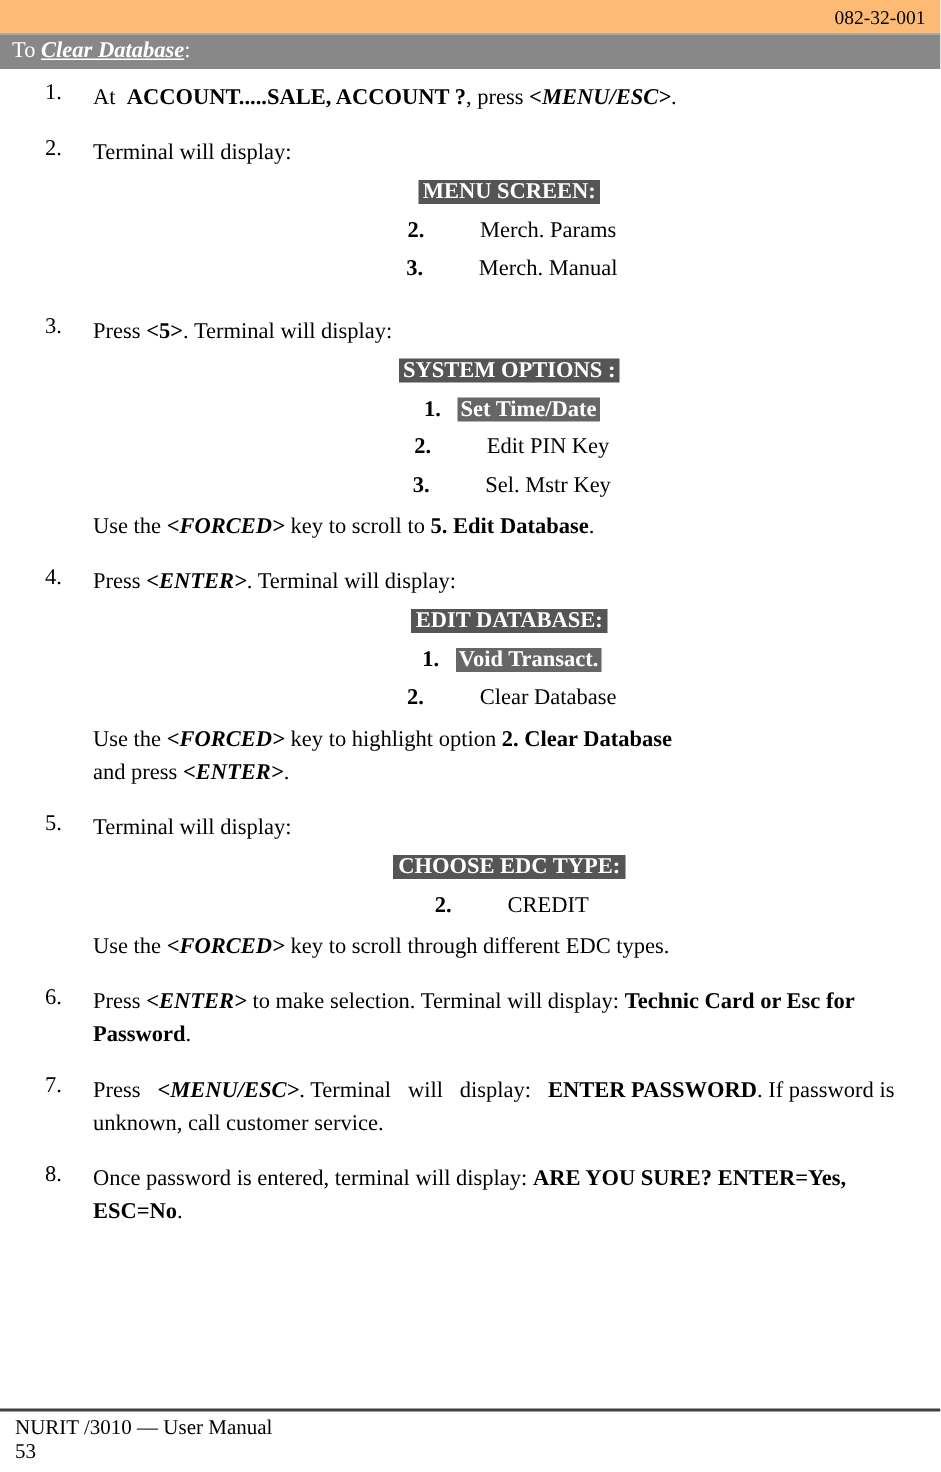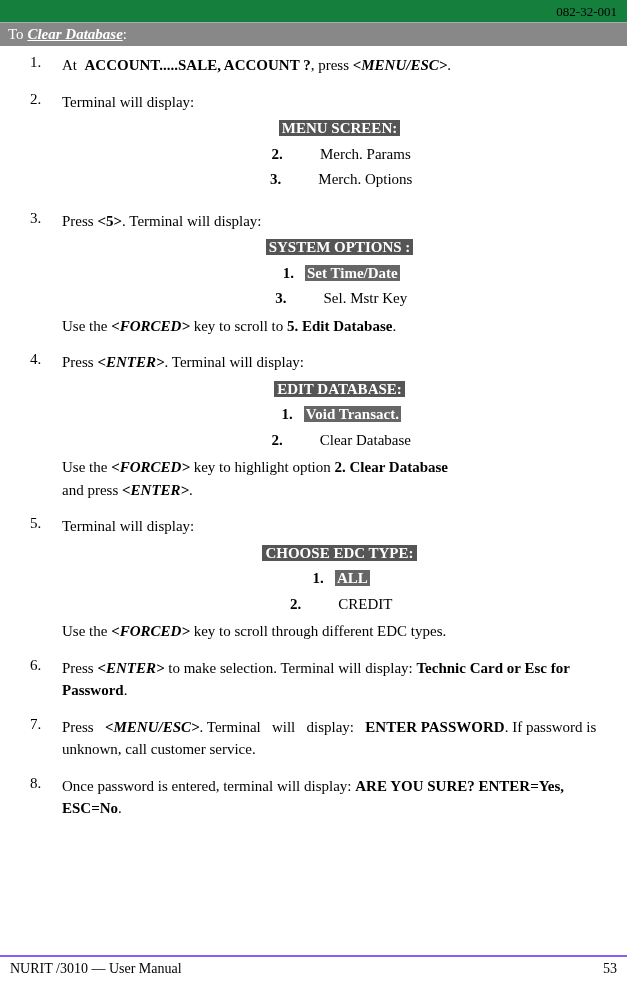--- a/index.html
+++ b/index.html
@@ -8,21 +8,21 @@
       min-height: 981px;
       font-family: Times New Roman, serif;
       font-size: 15px;
       background: #fff;
       color: #000;
       position: relative;
     }
 
     
     .header-bar {
-      background: #15803d;
+      background: #fdba74;
       text-align: right;
       padding: 4px 10px 2px 10px;
       font-size: 13px;
       border-bottom: 1px solid #aaa;
     }
 
     
     .section-title-bar {
       background: #888;
       color: #ffffff;
@@ -95,25 +95,26 @@
       font-weight: bold;
       padding: 0 2px;
     }
 
     
     .footer {
       position: absolute;
       bottom: 0;
       left: 0;
       right: 0;
-      border-top: 2px solid #8b5cf6;
+      border-top: 2px solid #404040;
       display: flex;
       justify-content: space-between;
       padding: 4px 10px;
       font-size: 14px;
+      flex-direction: column;
     }
 
     .bold { font-weight: bold; }
     .bold-italic { font-weight: bold; font-style: italic; }
   </style>
 </head>
 <body>
 
 <div class="header-bar">
   <span>082-32-001</span>
@@ -141,39 +142,43 @@
       <ul class="menu-list">
         <li>
           <span class="highlight-dark">MENU SCREEN:</span>
         </li>
         <li>
           <span class="item-num bold">2.</span>
           <span class="item-label-normal">Merch. Params</span>
         </li>
         <li>
           <span class="item-num bold">3.</span>
-          <span class="item-label-normal">Merch. Options</span>
+          <span class="item-label-normal">Merch. Manual</span>
         </li>
       </ul>
     </div>
   </div>
 
   <div class="step">
     <div class="step-num">3.</div>
     <div class="step-body">
       <p>Press <span class="bold">&lt;5&gt;</span>. Terminal will display:</p>
       <ul class="menu-list">
         <li>
           <span class="highlight-dark">SYSTEM OPTIONS :</span>
         </li>
         <li>
           <span class="item-num bold">1.</span>
           <span class="item-label-highlight">Set Time/Date</span>
         </li>
         <li>
+          <span class="item-num bold">2.</span>
+          <span class="item-label-normal">Edit PIN Key</span>
+        </li>
+        <li>
           <span class="item-num bold">3.</span>
           <span class="item-label-normal">Sel. Mstr Key</span>
         </li>
       </ul>
       <p>Use the <span class="bold-italic">&lt;FORCED&gt;</span> key to scroll to <span class="bold">5. Edit Database</span>.</p>
     </div>
   </div>
 
   <div class="step">
     <div class="step-num">4.</div>
@@ -197,24 +202,20 @@
     </div>
   </div>
 
   <div class="step">
     <div class="step-num">5.</div>
     <div class="step-body">
       <p>Terminal will display:</p>
       <ul class="menu-list">
         <li>
           <span class="highlight-dark">CHOOSE EDC TYPE:</span>
-        </li>
-        <li>
-          <span class="item-num bold">1.</span>
-          <span class="item-label-highlight">ALL</span>
         </li>
         <li>
           <span class="item-num bold">2.</span>
           <span class="item-label-normal">CREDIT</span>
         </li>
       </ul>
       <p>Use the <span class="bold-italic">&lt;FORCED&gt;</span> key to scroll through different EDC types.</p>
     </div>
   </div>
 

